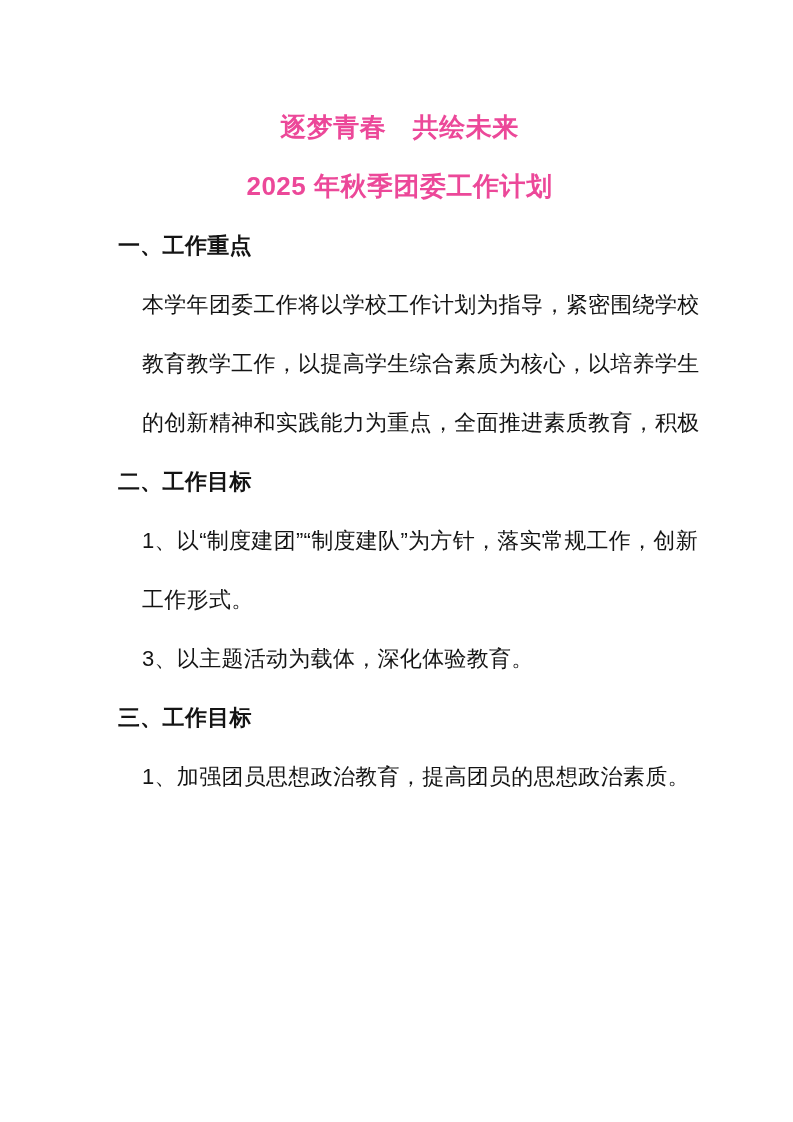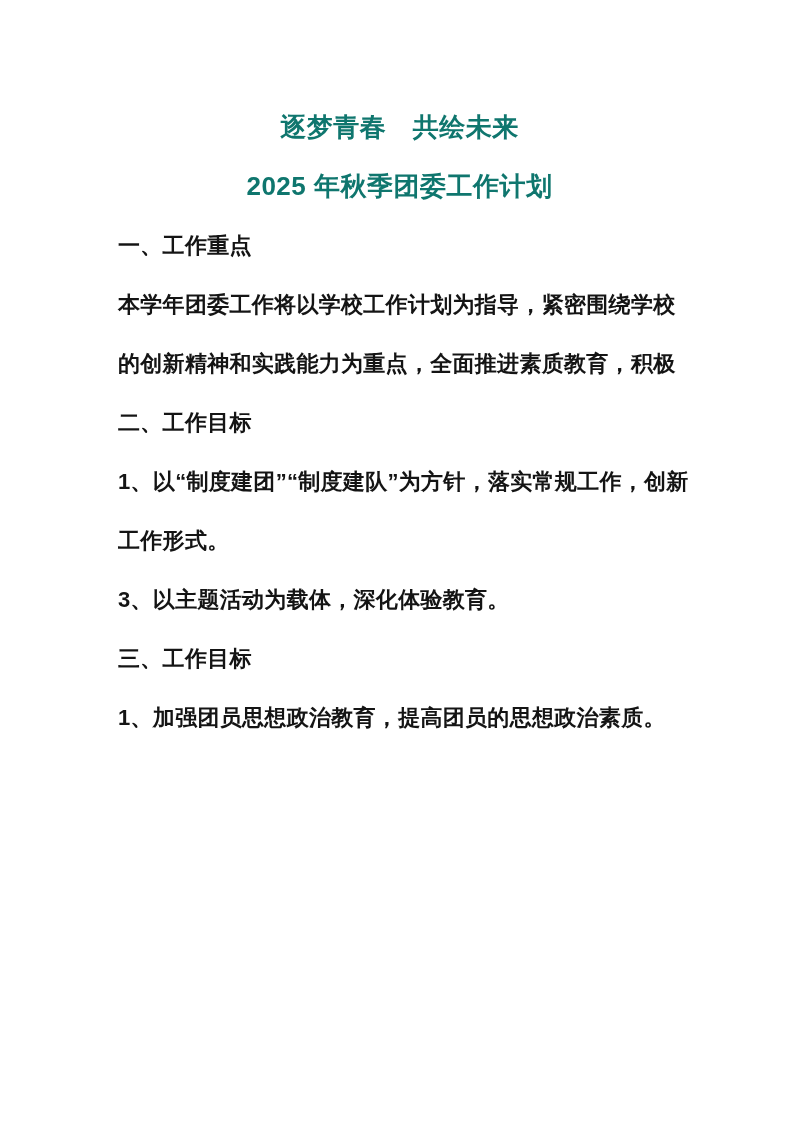--- a/index.html
+++ b/index.html
@@ -23,50 +23,52 @@
   }
   .line {
     height: 59px;
     line-height: 59px;
     white-space: nowrap;
   }
   .title-line {
     text-align: center;
     font-size: 26px;
     font-weight: bold;
-    color: #0f766e;
+    color: #ec4899;
     letter-spacing: 0.5px;
   }
   .heading-line {
     font-size: 22px;
     font-weight: bold;
     color: #141414;
     letter-spacing: 0.3px;
   }
   .body-line {
     font-size: 22px;
-    font-weight: bold;
+    font-weight: normal;
     color: #141414;
     letter-spacing: 0.3px;
+    margin-left: 24px;
   }
 </style>
 </head>
 <body>
 
 <div class="page">
   <div class="content">
 
     <div class="line title-line">逐梦青春　共绘未来</div>
 
     <div class="line title-line">2025 年秋季团委工作计划</div>
 
     <div class="line heading-line">一、工作重点</div>
 
     <div class="line body-line">本学年团委工作将以学校工作计划为指导，紧密围绕学校</div>
 
+    <div class="line body-line">教育教学工作，以提高学生综合素质为核心，以培养学生</div>
 
     <div class="line body-line">的创新精神和实践能力为重点，全面推进素质教育，积极</div>
 
 
     <div class="line heading-line">二、工作目标</div>
 
     <div class="line body-line">1、以“制度建团”“制度建队”为方针，落实常规工作，创新</div>
 
     <div class="line body-line">工作形式。</div>
 

